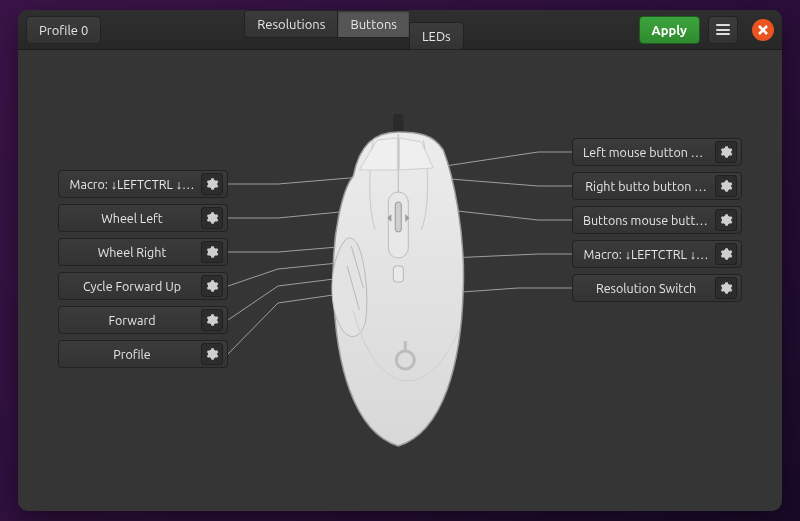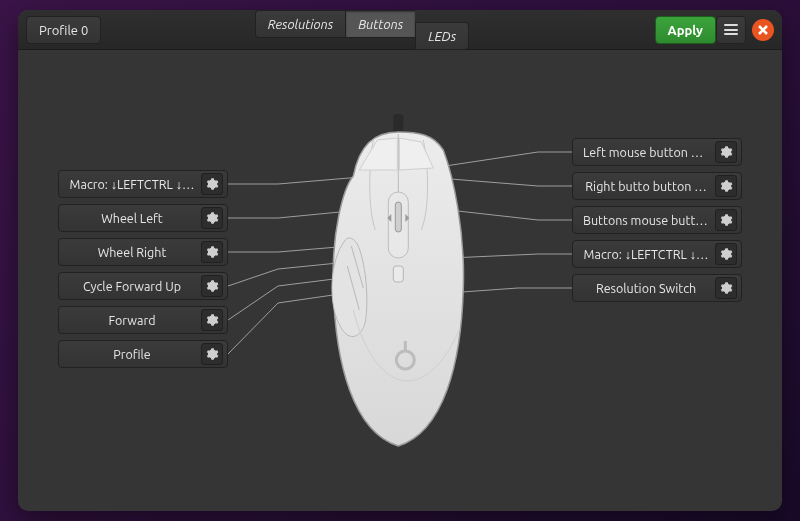--- a/index.html
+++ b/index.html
@@ -20,35 +20,36 @@
     display: flex; flex-direction: column;
     overflow: hidden;
   }
   
   .headerbar {
     height: 40px;
     background: linear-gradient(#2f2f2f,#272727);
     border-bottom: 1px solid #1b1b1b;
     display: flex; align-items: center;
     padding: 0 8px;
+    gap: 8px;
   }
   .btn {
     background: linear-gradient(#3b3b3b,#333);
     border: 1px solid #212121;
     border-radius: 4px;
     color: #e6e6e6;
     height: 28px;
     display: flex; align-items: center; justify-content: center;
     padding: 0 12px;
     cursor: pointer;
     user-select: none;
     white-space: nowrap;
   }
   .seg { display: flex; }
-  .seg .btn { border-radius: 0; border-right-width: 0; font-style: italic; }
+  .seg .btn { border-radius: 0; border-right-width: 0; }
   .seg .btn:first-child { border-radius: 4px 0 0 4px; }
   .seg .btn:last-child  { border-radius: 0 4px 4px 0; border-right-width: 1px; margin-top: 12px; }
   .seg .btn.active { background: #555; box-shadow: inset 0 1px 2px rgba(0,0,0,.4); }
   .spacer { flex: 1; }
   .btn.apply { background: linear-gradient(#3ca43c,#2e8b2e); border-color:#1d5c1d; color:#fff; font-weight:600;margin-left:32px; }
   .btn.icon { width: 30px; padding: 0; }
   .close {
     width: 22px; height: 22px; border-radius: 50%;
     background: #e95420; border: none;
     display:flex;align-items:center;justify-content:center;

